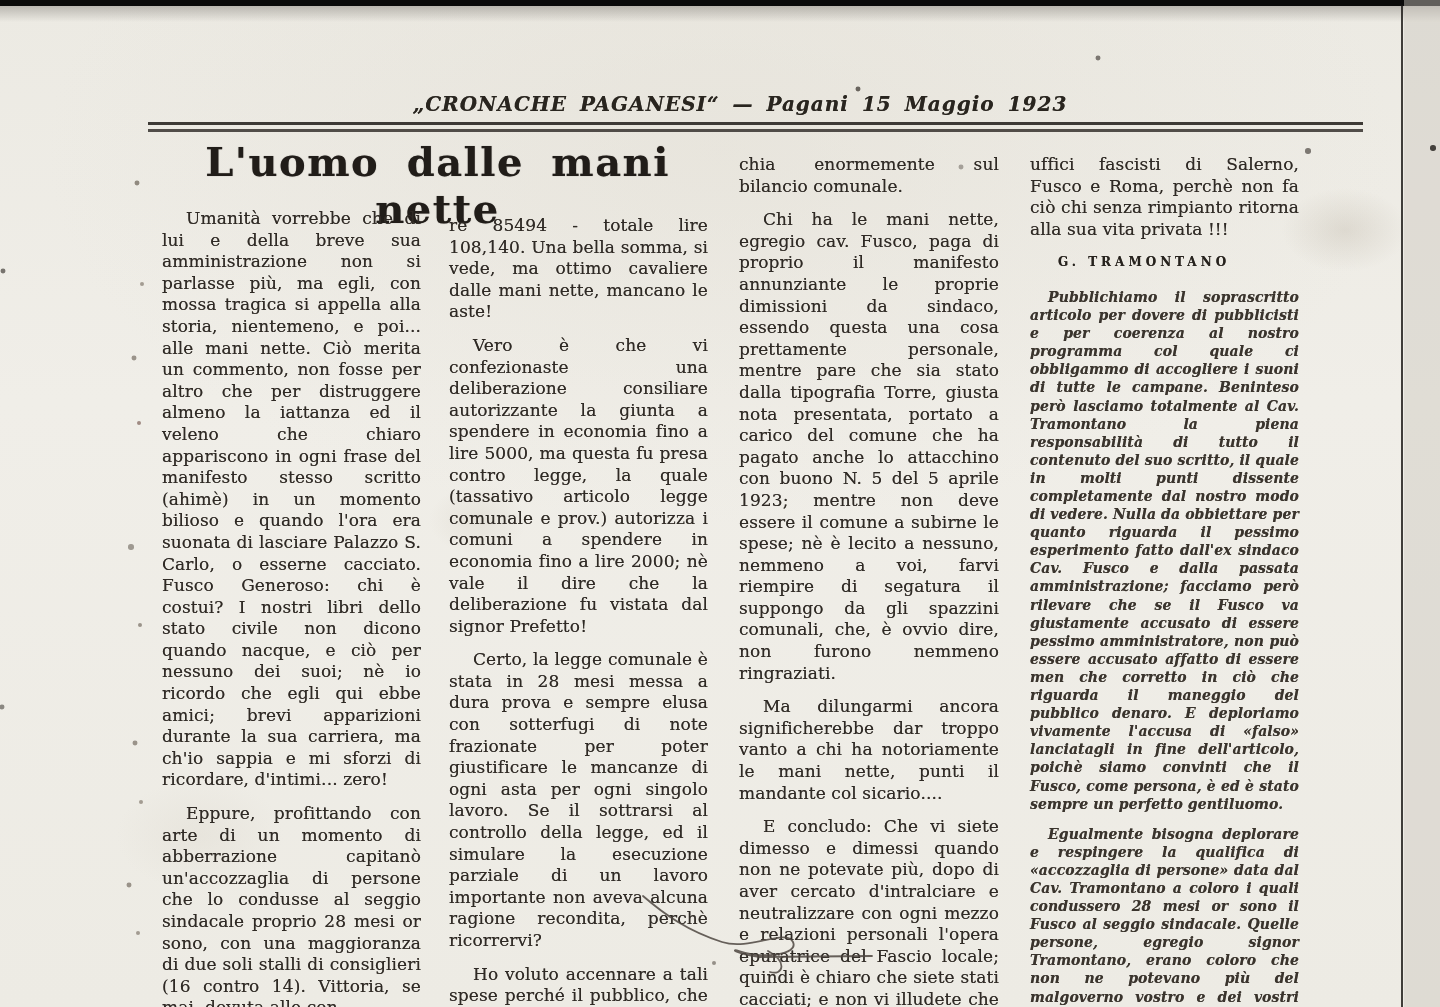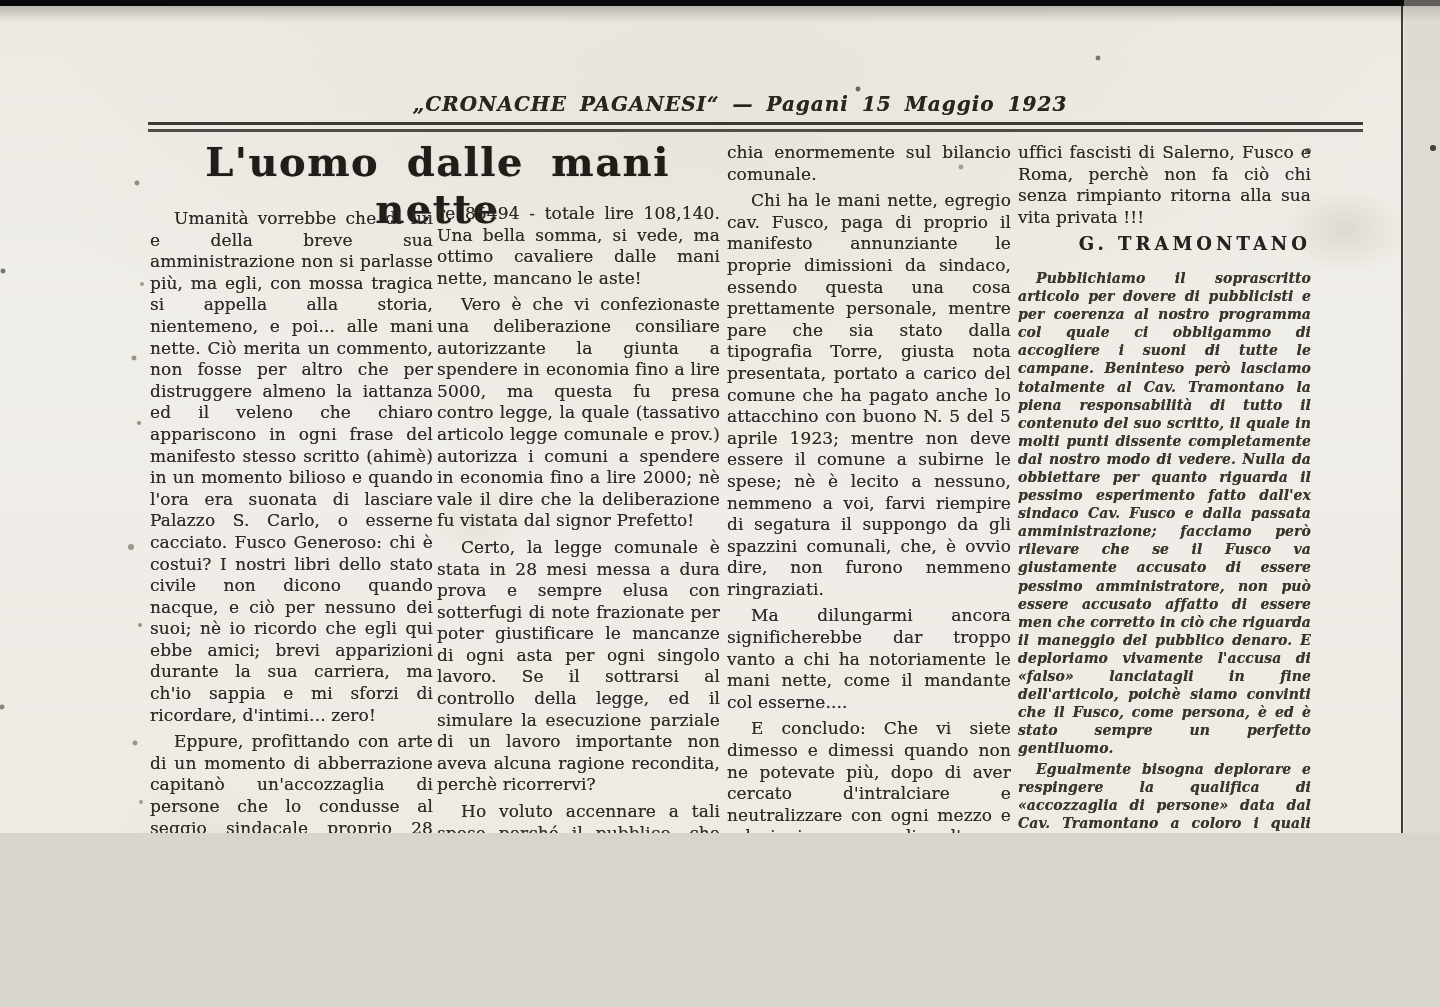--- a/index.html
+++ b/index.html
@@ -1,17 +1,17 @@
 <!DOCTYPE html>
 <html><head>
 <meta charset="utf-8">
 <style>
   html,body{margin:0;padding:0;background:#d8d5cf;}
   .page{
-    position:relative;width:1440px;height:833px;overflow:hidden;
+    position:relative;width:1440px;height:1007px;overflow:hidden;
     background-color:#efede7;
     background-image:
       radial-gradient(ellipse 90px 60px at 1345px 230px, rgba(190,182,168,.35), transparent 70%),
       radial-gradient(ellipse 70px 50px at 478px 520px, rgba(205,197,183,.28), transparent 70%),
       radial-gradient(ellipse 120px 80px at 200px 835px, rgba(210,203,190,.22), transparent 70%),
       radial-gradient(ellipse 900px 500px at 50% 15%, rgba(222,217,206,.35), transparent 75%),
       linear-gradient(#eceae3, #f0eee8 40%, #edebe4);
     font-family:"DejaVu Serif","Liberation Serif",serif;
     color:#2f2a25;
   }
@@ -31,24 +31,24 @@
     position:absolute;top:138px;left:150px;width:575px;margin:0;text-align:center;
     font-size:40px;font-weight:700;letter-spacing:1.5px;word-spacing:12px;
     color:#211d19;text-shadow:0 0 .8px rgba(33,29,25,.6);
   }
   .col{position:absolute;text-align:justify;font-size:17px;line-height:21.6px;
     text-shadow:0 0 .5px rgba(47,42,37,.65);letter-spacing:.1px;}
   .col1{top:203px;left:150px;width:283px;}
   .col2{top:203px;left:437px;width:283px;}
   .col3{top:142px;left:727px;width:284px;}
   .col4{top:142px;left:1018px;width:293px;}
-  .par{margin:0;}
+  .par{margin:12px;}
   .par.indent{text-indent:24px;margin-top:5px;}
-  .byline{margin:5px 0 14px 40px;text-align:right;font-weight:700;
-    font-size:18px;letter-spacing:4px;color:#26221d;}
+  .byline{margin:5px 0 14px 40px;text-align:left;font-weight:700;
+    font-size:12px;letter-spacing:4px;color:#26221d;}
   .note{font-size:14px;line-height:18.1px;color:#3a342d;}
   .note .par{font-style:italic;}
   .note .par.indent{text-indent:18px;margin-top:2px;font-weight:bold;}
   .scribble{position:absolute;top:0;left:0;width:1440px;height:1007px;pointer-events:none;}
   .specks{position:absolute;top:0;left:0;width:2px;height:2px;background:transparent;border-radius:50%;
     box-shadow:
       136px 182px 0 1.5px rgba(70,58,45,.55), 141px 283px 0 1px rgba(70,58,45,.45),
       133px 357px 0 1.5px rgba(70,58,45,.5), 138px 422px 0 1px rgba(80,40,30,.5),
       130px 546px 0 2px rgba(60,50,40,.45), 139px 624px 0 1px rgba(70,58,45,.5),
       134px 742px 0 1.5px rgba(70,58,45,.5), 140px 801px 0 1px rgba(70,58,45,.45),
@@ -77,21 +77,21 @@
     </div>
   <div class="col col2">
       <p class="par">re 85494 - totale lire 108,140. Una bella somma, si vede, ma ottimo cavaliere dalle mani nette, mancano le aste!</p>
       <p class="par indent">Vero è che vi confezionaste una deliberazione consiliare autorizzante la giunta a spendere in economia fino a lire 5000, ma questa fu presa contro legge, la quale (tassativo articolo legge comunale e prov.) autorizza i comuni a spendere in economia fino a lire 2000; nè vale il dire che la deliberazione fu vistata dal signor Prefetto!</p>
       <p class="par indent">Certo, la legge comunale è stata in 28 mesi messa a dura prova e sempre elusa con sotterfugi di note frazionate per poter giustificare le mancanze di ogni asta per ogni singolo lavoro. Se il sottrarsi al controllo della legge, ed il simulare la esecuzione parziale di un lavoro importante non aveva alcuna ragione recondita, perchè ricorrervi?</p>
       <p class="par indent">Ho voluto accennare a tali spese perché il pubblico, che molte cose non sa, misuri come si è speso il danaro del comune. Pare adunque allo scrivente che parlare di mani nette nel suo manifesto di dimissioni, il Fusco abbia voluto, piuttosto, divorato dal fiele, lanciare l'ultima volgare insinuazione, sopra individui ben noti, e, certo, più cari</p>
     </div>
   <div class="col col3">
       <p class="par">chia enormemente sul bilancio comunale.</p>
       <p class="par indent">Chi ha le mani nette, egregio cav. Fusco, paga di proprio il manifesto annunziante le proprie dimissioni da sindaco, essendo questa una cosa prettamente personale, mentre pare che sia stato dalla tipografia Torre, giusta nota presentata, portato a carico del comune che ha pagato anche lo attacchino con buono N. 5 del 5 aprile 1923; mentre non deve essere il comune a subirne le spese; nè è lecito a nessuno, nemmeno a voi, farvi riempire di segatura il suppongo da gli spazzini comunali, che, è ovvio dire, non furono nemmeno ringraziati.</p>
-      <p class="par indent">Ma dilungarmi ancora significherebbe dar troppo vanto a chi ha notoriamente le mani nette, come il mandante col esserne....</p>
+      <p class="par indent">Ma dilungarmi ancora significherebbe dar troppo vanto a chi ha notoriamente le mani nette, punti il mandante col sicario....</p>
       <p class="par indent">E concludo: Che vi siete dimesso e dimessi quando non ne potevate più, dopo di aver cercato d'intralciare e neutralizzare con ogni mezzo e relazioni personali l'opera epuratrice del Fascio locale; quindi è chiaro che siete stati cacciati; e non vi illudete che ciò non abbia fatto piacere ai vostri amministrati! Che il turbinio del momento (a voi tanto spiacente) è la epurazione naturale degli ambienti politici ed amministrativi che si svolge lentamente, facendo giustizia di amministrazioni incapaci</p>
     </div>
 
   <div class="col col4">
     <div>
         <p class="par">uffici fascisti di Salerno, Fusco e Roma, perchè non fa ciò chi senza rimpianto ritorna alla sua vita privata !!!</p>
       </div>
     <div class="byline">G. TRAMONTANO</div>
     <div class="note">
         <p class="par indent">Pubblichiamo il soprascritto articolo per dovere di pubblicisti e per coerenza al nostro programma col quale ci obbligammo di accogliere i suoni di tutte le campane. Beninteso però lasciamo totalmente al Cav. Tramontano la piena responsabilità di tutto il contenuto del suo scritto, il quale in molti punti dissente completamente dal nostro modo di vedere. Nulla da obbiettare per quanto riguarda il pessimo esperimento fatto dall'ex sindaco Cav. Fusco e dalla passata amministrazione; facciamo però rilevare che se il Fusco va giustamente accusato di essere pessimo amministratore, non può essere accusato affatto di essere men che corretto in ciò che riguarda il maneggio del pubblico denaro. E deploriamo vivamente l'accusa di «falso» lanciatagli in fine dell'articolo, poichè siamo convinti che il Fusco, come persona, è ed è stato sempre un perfetto gentiluomo.</p>

